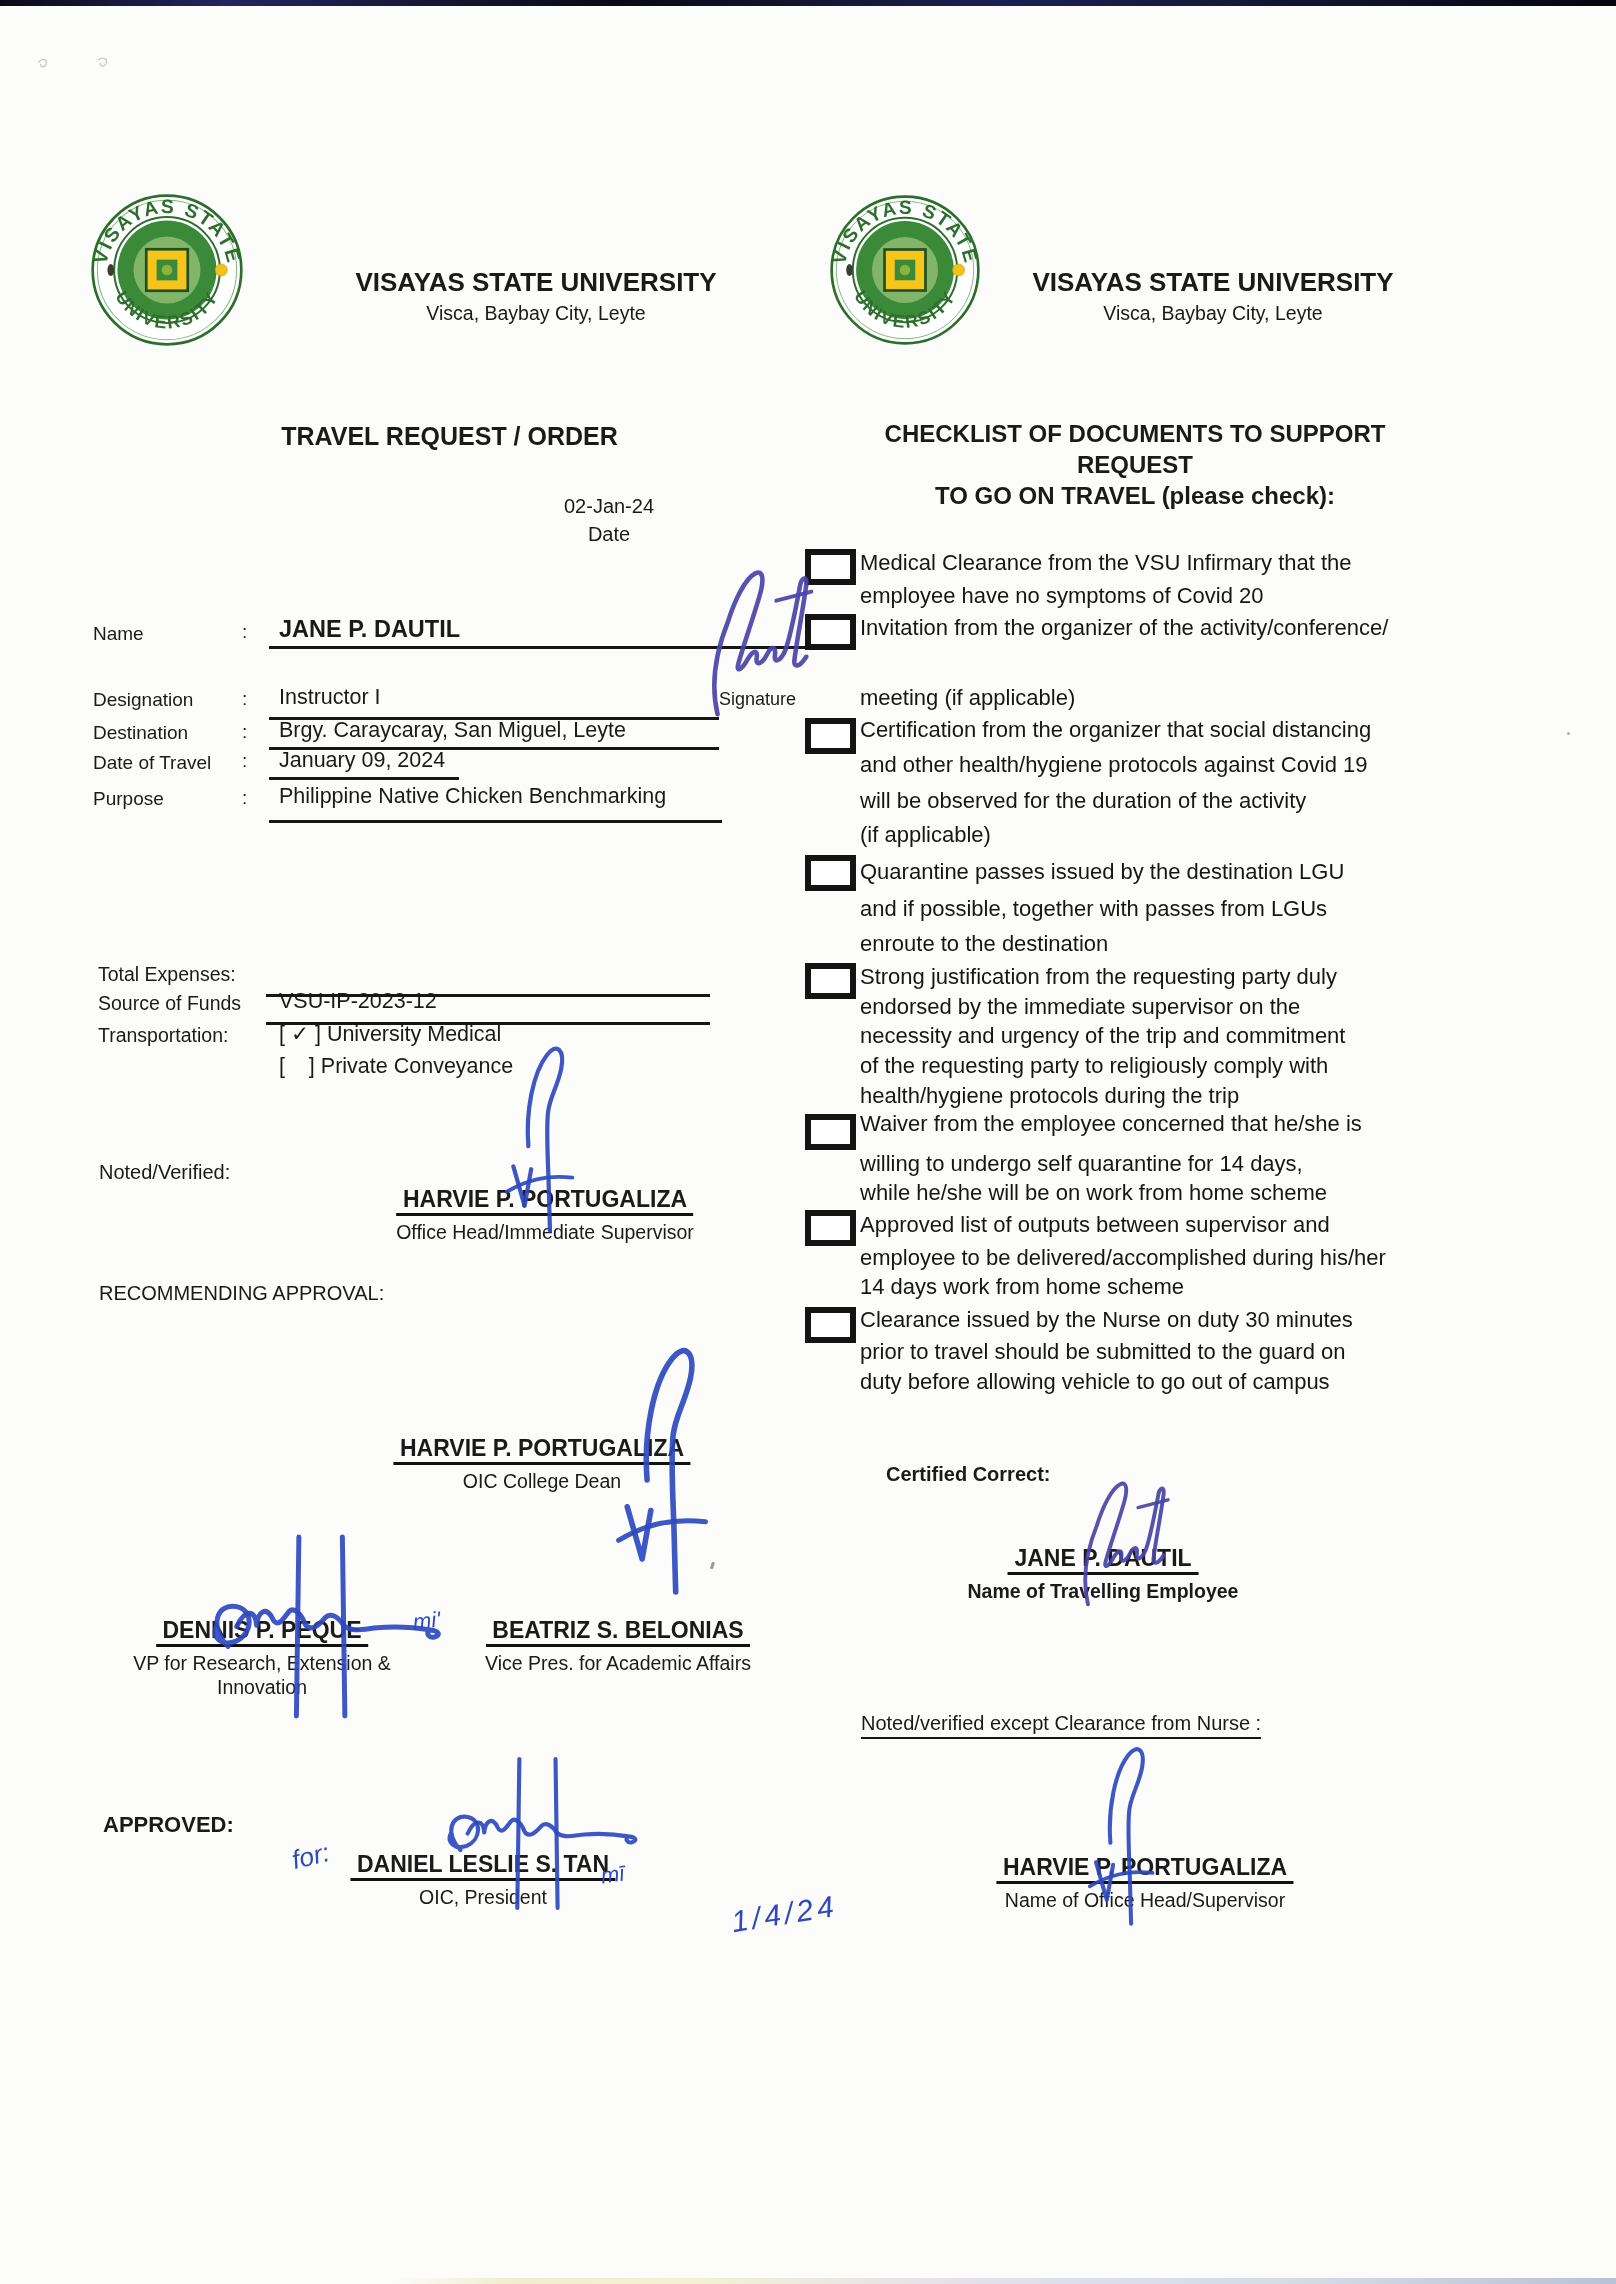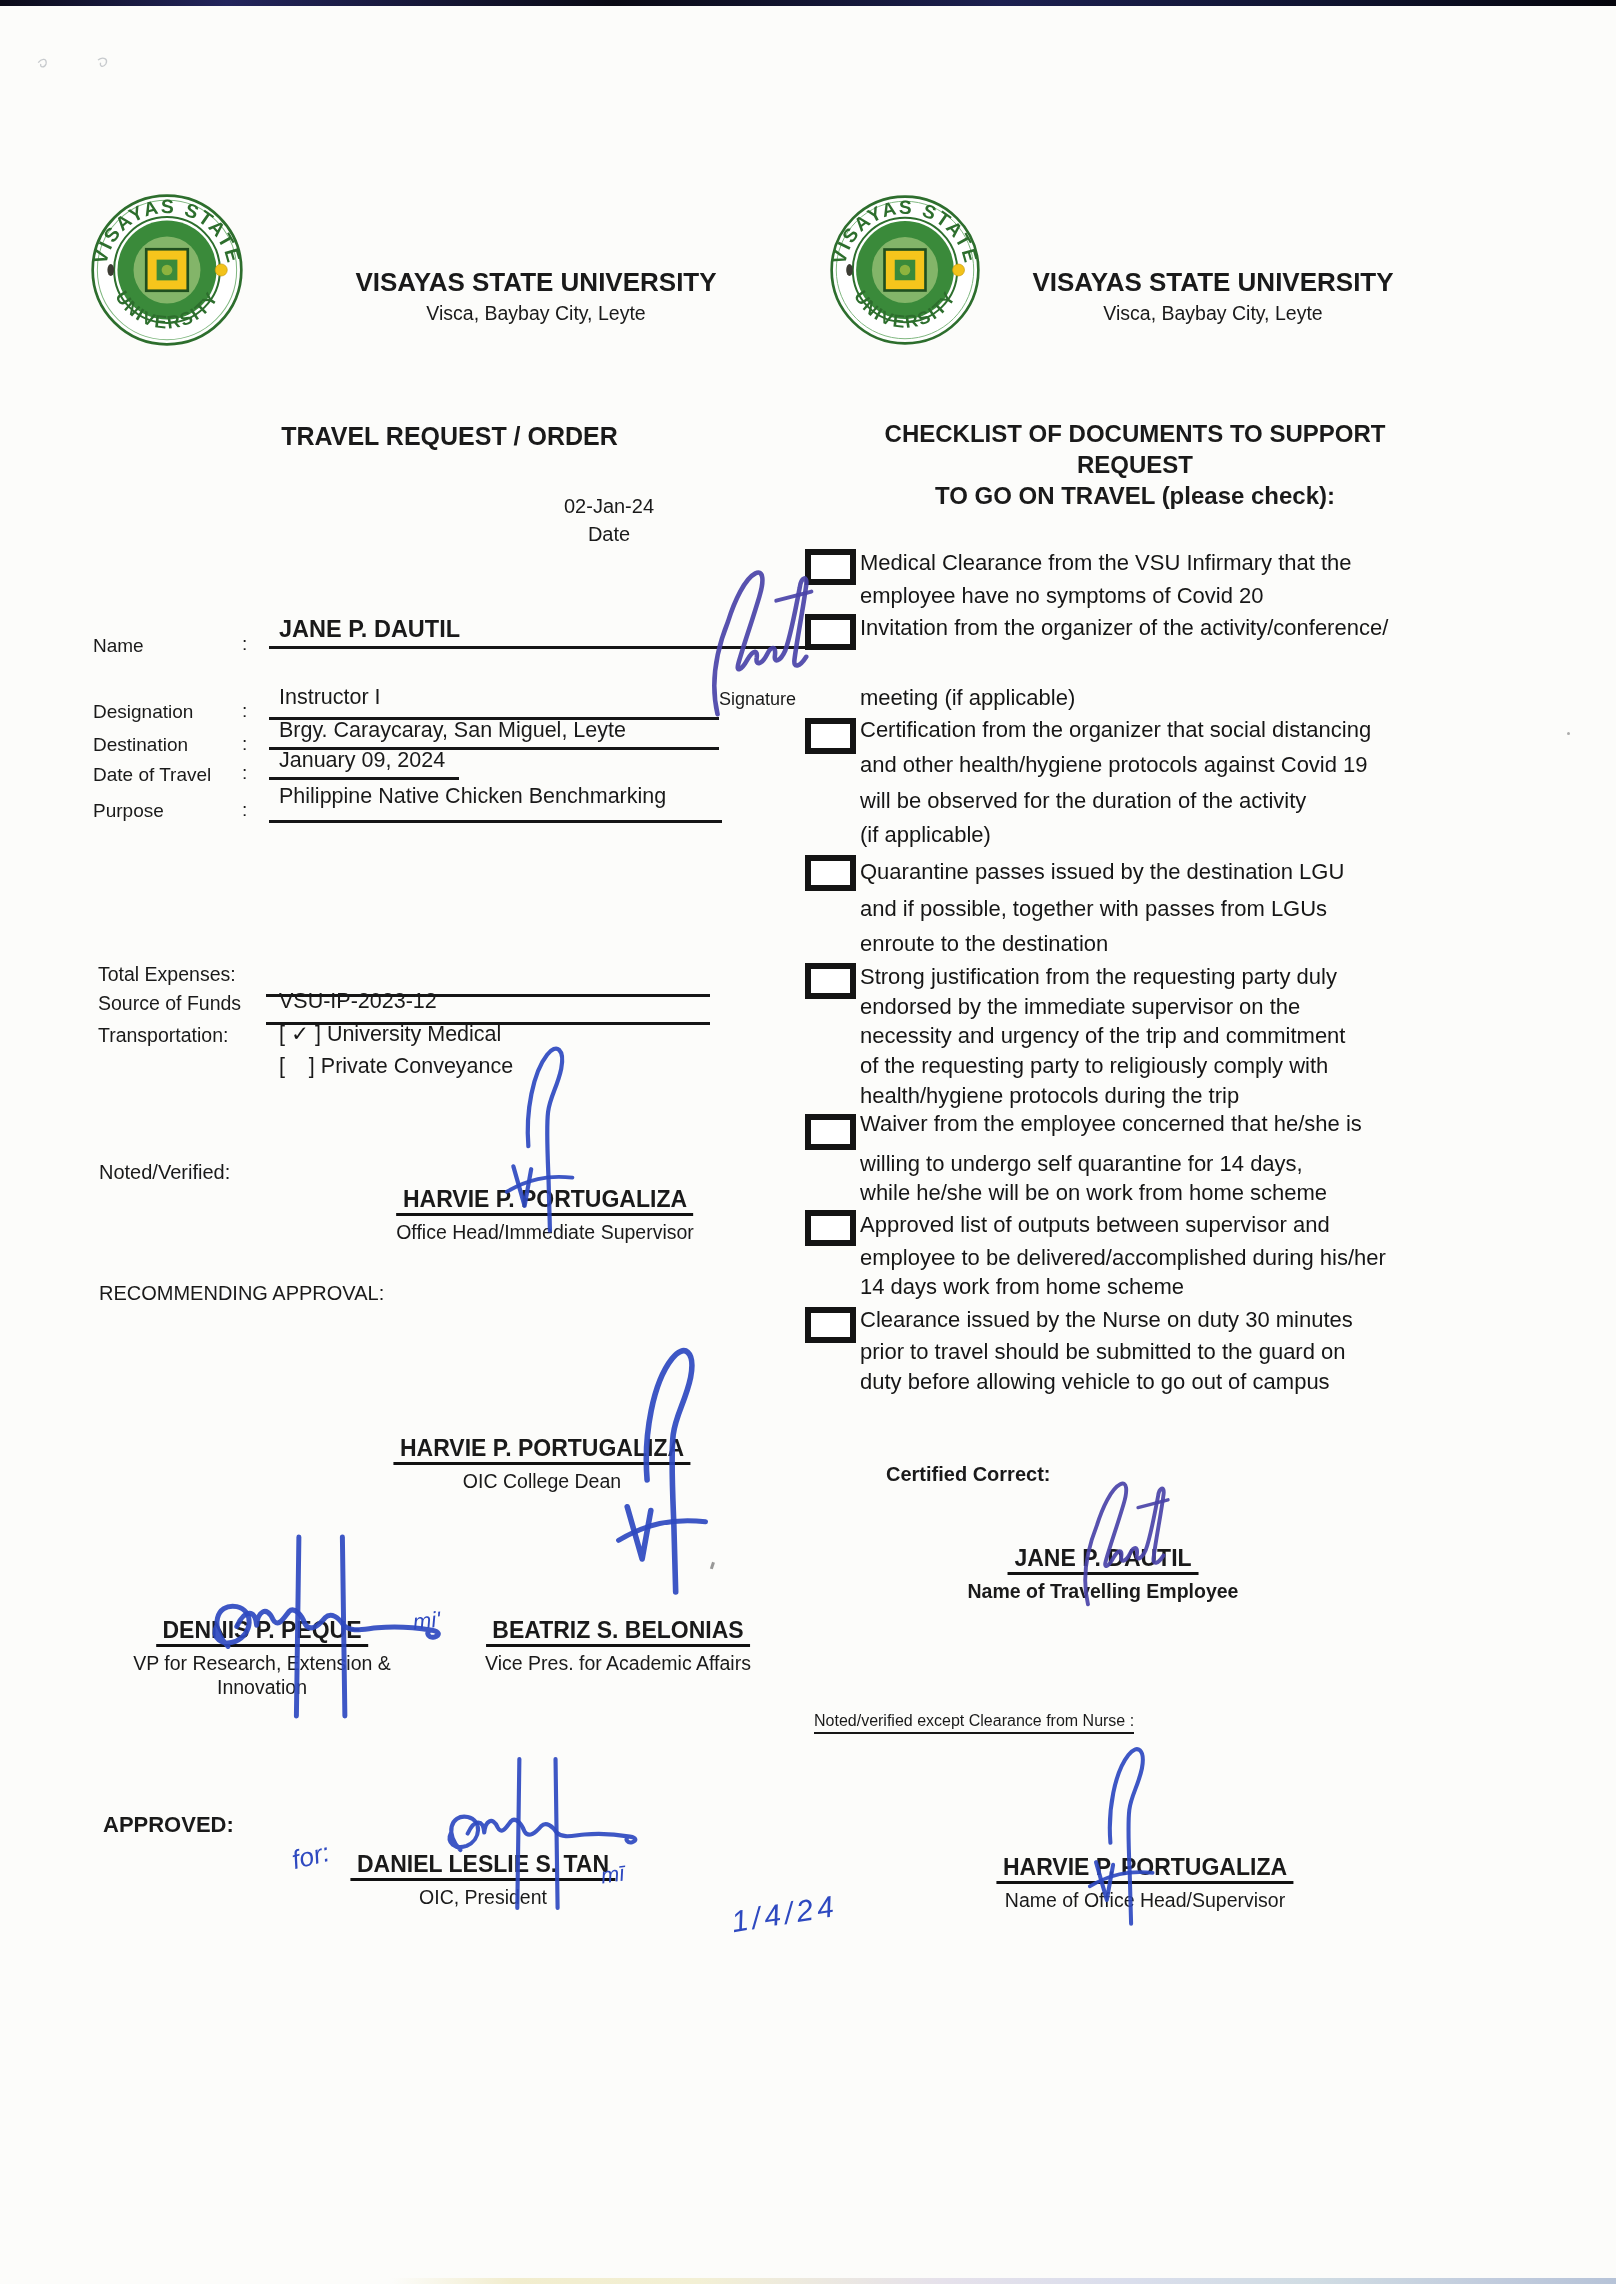--- a/index.html
+++ b/index.html
@@ -3,21 +3,21 @@
 <meta charset="utf-8">
 <style>
   html,body{margin:0;padding:0;background:#d9d9d9;}
   .page{position:relative;width:1616px;height:2284px;background:#fcfcfa;
         font-family:"Liberation Sans","DejaVu Sans",sans-serif;color:#1a1a1a;overflow:hidden;}
   .abs{position:absolute;}
   .ctr{text-align:center;}
   .b{font-weight:bold;}
   .nw{white-space:nowrap;}
   .pre{white-space:pre;}
-  .lbl{font-size:19px;margin-top:12px;}
+  .lbl{font-size:19px;}
   .val{font-size:21.5px;}
   .uline{position:absolute;background:#161616;height:3.3px;}
   .ck-line{position:absolute;left:860px;font-size:22px;white-space:nowrap;color:#161616;}
   .ckbox{position:absolute;left:805px;width:39px;height:23.5px;border:6.5px solid #141414;background:#fff;}
   .sigblock{position:absolute;transform:translateX(-50%);text-align:center;}
   .namep{font-weight:bold;font-size:23px;border-bottom:3.3px solid #111;padding:0 6.5px;display:inline-block;white-space:nowrap;}
   .ttl{font-size:19.5px;margin-top:5.2px;white-space:nowrap;}
   .seclbl{position:absolute;font-size:20px;white-space:nowrap;}
   svg.sig{position:absolute;overflow:visible;}
   .inkpath{fill:none;stroke:#2e49c0;stroke-linecap:round;stroke-linejoin:round;opacity:.92;}
@@ -205,21 +205,21 @@
       <div class="ck-line" style="top: 1369px;">duty before allowing vehicle to go out of campus</div>
     </div>
 
   <div class="seclbl b" style="left:886px;top:1463px">Certified Correct:</div>
 
   <div class="sigblock" style="left:1103px;top:1545px">
     <span class="namep">JANE P. DAUTIL</span>
     <div class="ttl b">Name of Travelling Employee</div>
   </div>
 
-  <div class="abs nw" style="left:814px;top:1712px;font-size:16px">
+  <div class="abs nw" style="left:861px;top:1712px;font-size:20px">
     <span style="border-bottom:2.6px solid #161616;padding-bottom:2.6px">Noted/verified except Clearance from Nurse :</span>
   </div>
 
   <div class="sigblock" style="left:1145px;top:1854px">
     <span class="namep">HARVIE P. PORTUGALIZA</span>
     <div class="ttl">Name of Office Head/Supervisor</div>
   </div>
 
   <svg style="position:absolute;width:0;height:0">
     <defs>

